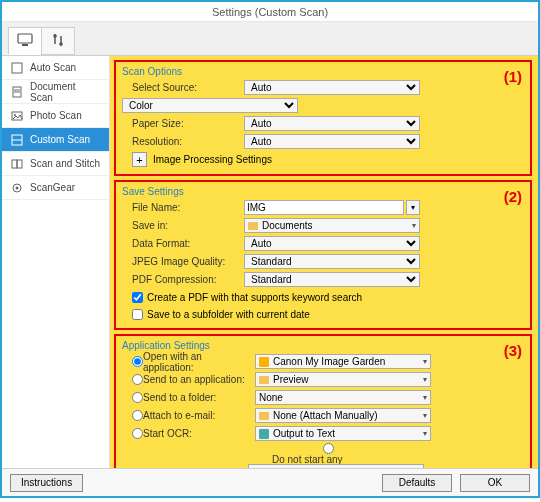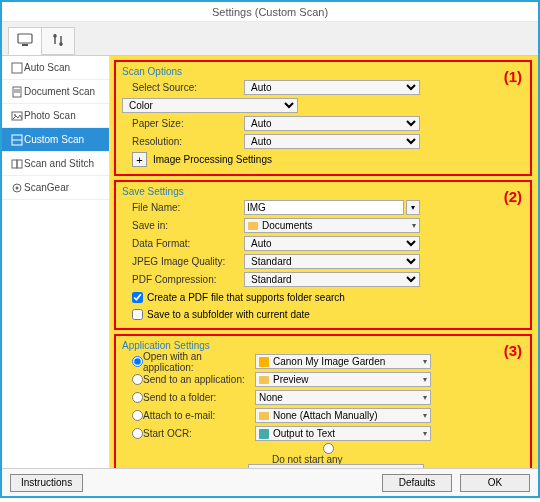--- a/index.html
+++ b/index.html
@@ -55,20 +55,21 @@
   .sidebar {
     width: 108px;
     border-right: 1px solid #e0e0e0;
     background: #fff;
     overflow: hidden;
   }
   .side-item {
     height: 24px;
     display: flex;
     align-items: center;
+    gap: 6px;
     padding: 0 8px;
     border-bottom: 1px solid #eee;
     color: #444;
     cursor: pointer;
   }
   .side-item.sel {
     background: #2a8fd6;
     color: #fff;
   }
   .sic {
@@ -348,21 +349,21 @@
         <div class="row">
           <span class="label">JPEG Image Quality:</span>
           <select class="sel-ctrl"><option>Standard</option></select>
         </div>
         <div class="row">
           <span class="label">PDF Compression:</span>
           <select class="sel-ctrl"><option>Standard</option></select>
         </div>
         <div class="checkrow">
           <input type="checkbox" checked="" style="">
-          <span>Create a PDF file that supports folder search</span>
+          <span>Create a PDF with that supports keyword search</span>
         </div>
         <div class="checkrow">
           <input type="checkbox" style="">
           <span>Save to a subfolder with current date</span>
         </div>
       </div>
 
       <div class="group">
         <div class="callout">(3)</div>
         <div class="group-title">Application Settings</div>

